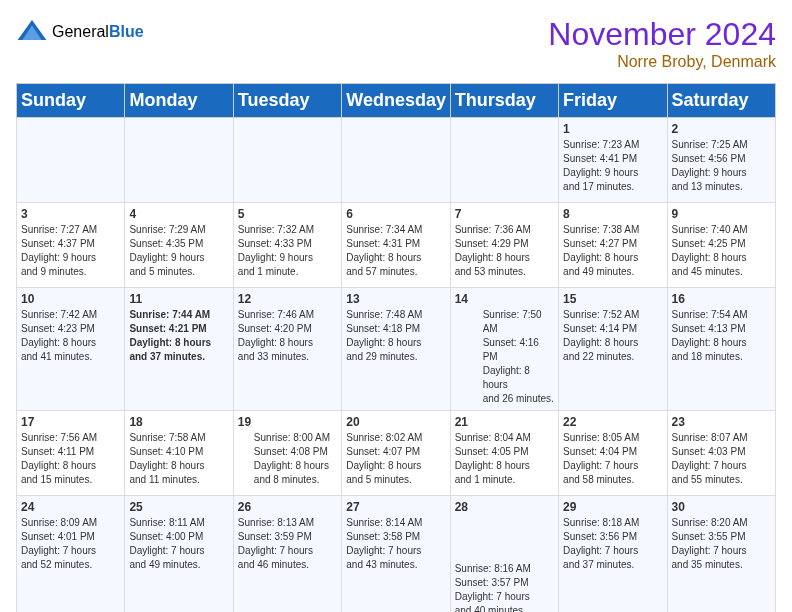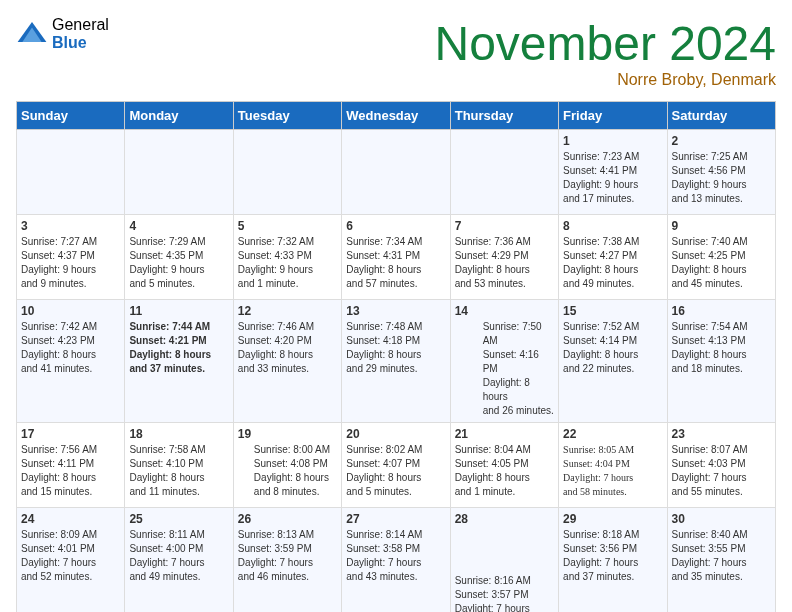--- a/index.html
+++ b/index.html
@@ -16,53 +16,52 @@
       align-items: flex-start;
       margin-bottom: 12px;
     }
     .logo {
       display: flex;
       align-items: center;
       gap: 4px;
     }
     .logo-text {
       display: flex;
-      flex-direction: column;
       line-height: 1.1;
     }
     .logo-blue {
       font-size: 16px;
       font-weight: bold;
       color: #1a6bbf;
     }
     .logo-icon {
       width: 32px;
       height: 32px;
     }
     .title-section {
       text-align: right;
     }
     .month-title {
-      font-size: 48px;
+      font-size: 32px;
       font-weight: normal;
-      color: #15803d;
+      color: #6d28d9;
     }
     .location {
       font-size: 16px;
       color: #a16207;
     }
     table {
       width: 100%;
       border-collapse: collapse;
       table-layout: fixed;
     }
     thead tr th {
       background-color: #1a6bbf;
       color: #fff;
-      font-size: 13px;
+      font-size: 18px;
       font-weight: bold;
       padding: 6px 4px;
       text-align: left;
       border: 1px solid #ccc;
       margin-top: 36px;
     }
     tbody tr td {
       vertical-align: top;
       border: 1px solid #ddd;
       padding: 4px;
@@ -276,21 +275,21 @@
         </td>
         <td>
           <span class="day-num">21</span>
           <div class="day-info" style="white-space: pre-line;">Sunrise: 8:04 AM
 Sunset: 4:05 PM
 Daylight: 8 hours
 and 1 minute.</div>
         </td>
         <td>
           <span class="day-num">22</span>
-          <div class="day-info" style="white-space: pre-line; font-family: Liberation Serif, serif;">Sunrise: 8:05 AM
+          <div class="day-info" style="white-space: pre-line;">Sunrise: 8:05 AM
 Sunset: 4:04 PM
 Daylight: 7 hours
 and 58 minutes.</div>
         </td>
         <td>
           <span class="day-num">23</span>
           <div class="day-info" style="white-space: pre-line;">Sunrise: 8:07 AM
 Sunset: 4:03 PM
 Daylight: 7 hours
 and 55 minutes.</div>
@@ -334,20 +333,20 @@
         </td>
         <td>
           <span class="day-num">29</span>
           <div class="day-info" style="white-space: pre-line;">Sunrise: 8:18 AM
 Sunset: 3:56 PM
 Daylight: 7 hours
 and 37 minutes.</div>
         </td>
         <td>
           <span class="day-num">30</span>
-          <div class="day-info" style="white-space: pre-line;">Sunrise: 8:40 AM
+          <div class="day-info" style="white-space: pre-line;">Sunrise: 8:20 AM
 Sunset: 3:55 PM
 Daylight: 7 hours
 and 35 minutes.</div>
         </td>
       </tr>
     </tbody>
 </table>
 
 </body></html>

